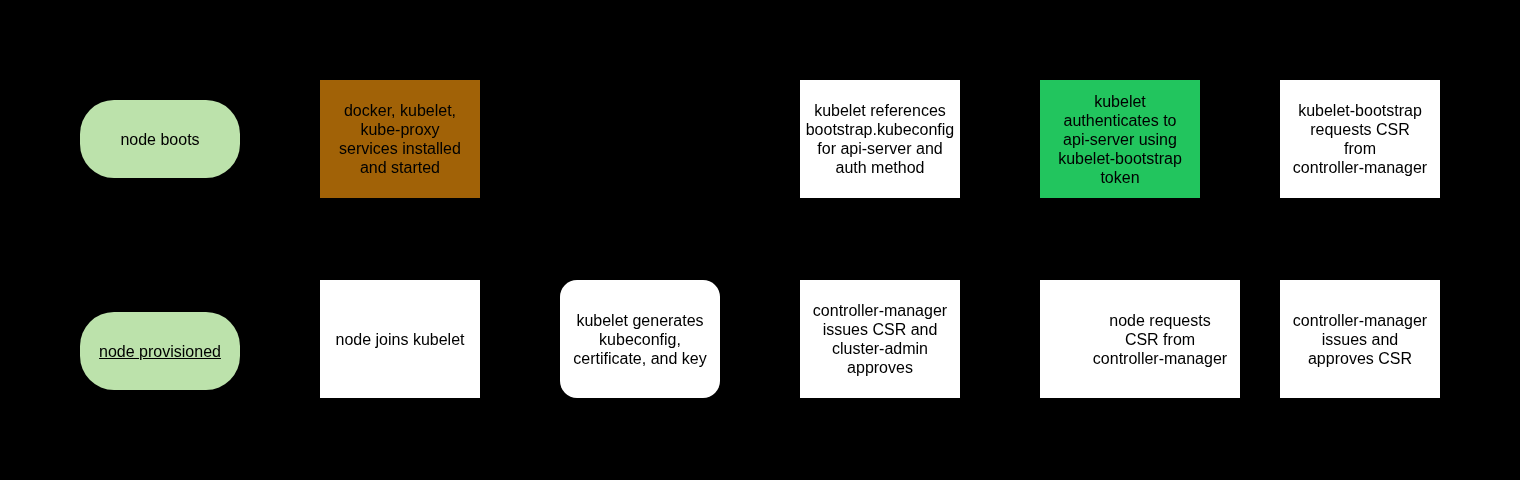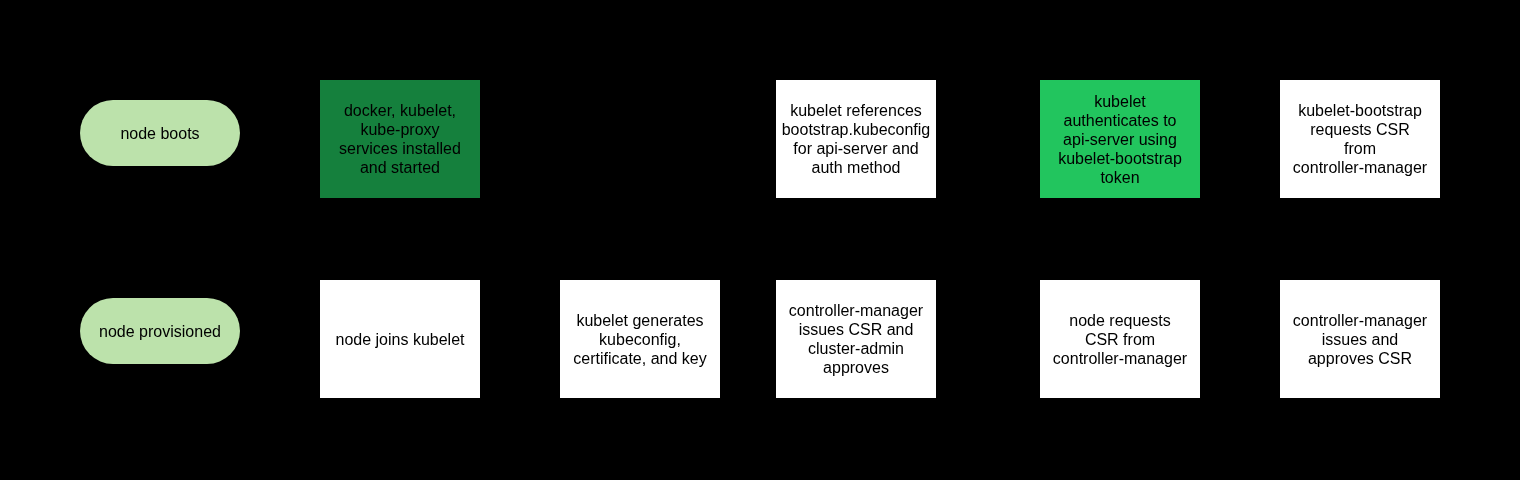--- a/index.html
+++ b/index.html
@@ -29,70 +29,70 @@
     color: #000000;
     white-space: pre-line;
   }
   .rect {
     height: 118px;
     overflow: hidden;
   }
   .rtop.rect    { top: 80px; }
   .rbottom.rect { top: 280px; }
   .pill {
-    height: 66px;
+    height: 78px;
     border-radius: 34px;
   }
   .rtop.pill    { top: 100px; }
-  .rbottom.pill { top: 298px; }
+  .rbottom.pill { top: 312px; text-decoration: underline; }
   .diamond {
     height: 122px;
     top: 78px;
     clip-path: polygon(50% 0, 100% 50%, 50% 100%, 0 50%);
   }
   .c0 { left: 80px; }
   .c1 { left: 320px; }
   .c2 { left: 560px; }
-  .c3 { left: 776px; text-align: center; }
+  .c3 { left: 800px; text-align: center; }
   .c4 { left: 1040px; }
   .c5 { left: 1280px; }
 </style>
 </head>
 <body>
 
 <div class="canvas">
 
   <div class="node pill rtop c0" style="background: rgb(188, 226, 171);">node boots</div>
-  <div class="node rect rtop c1" style="background: #15803d;">docker, kubelet,
+  <div class="node rect rtop c1" style="background: #a16207;">docker, kubelet,
 kube-proxy
 services installed
 and started</div>
   <div class="node rect rtop c3" style="background: rgb(255, 255, 255);">kubelet references
 bootstrap.kubeconfig
 for api-server and
 auth method</div>
   <div class="node rect rtop c4" style="background: #22c55e;">kubelet
 authenticates to
 api-server using
 kubelet-bootstrap
 token</div>
   <div class="node rect rtop c5" style="background: rgb(255, 255, 255);">kubelet-bootstrap
 requests CSR
 from
 controller-manager</div>
 
   <div class="node pill rbottom c0" style="background: rgb(188, 226, 171);">node provisioned</div>
   <div class="node rect rbottom c1" style="background: rgb(255, 255, 255);">node joins kubelet</div>
-  <div class="node rect rbottom c2" style="background: rgb(255, 255, 255);">kubelet generates
+  <div class="node rect rbottom c2" style="background: rgb(255, 255, 255); border-radius: 17px;">kubelet generates
 kubeconfig,
 certificate, and key</div>
   <div class="node rect rbottom c3" style="background: rgb(255, 255, 255);">controller-manager
 issues CSR and
 cluster-admin
 approves</div>
-  <div class="node rect rbottom c4" style="background: rgb(255, 255, 255);">node requests
+  <div class="node rect rbottom c4" style="background: rgb(255, 255, 255); padding-left: 40px;">node requests
 CSR from
 controller-manager</div>
   <div class="node rect rbottom c5" style="background: rgb(255, 255, 255);">controller-manager
 issues and
 approves CSR</div>
 
 </div>
 
 </body></html>

